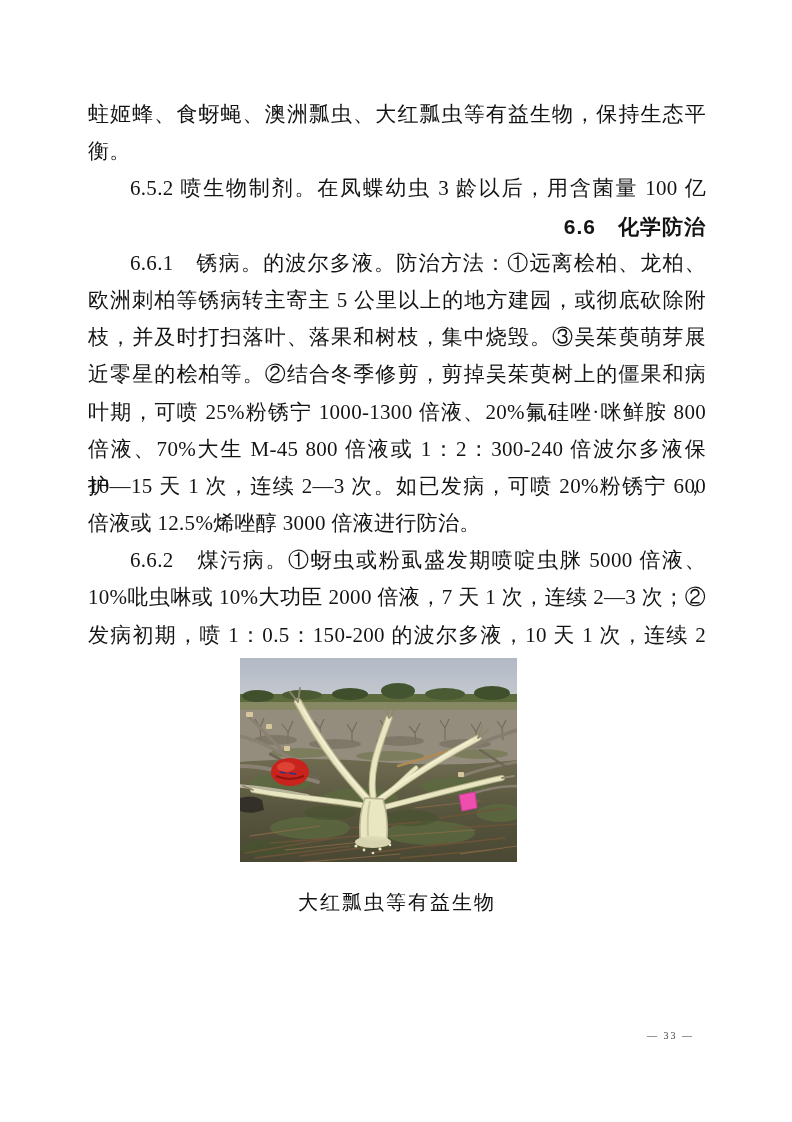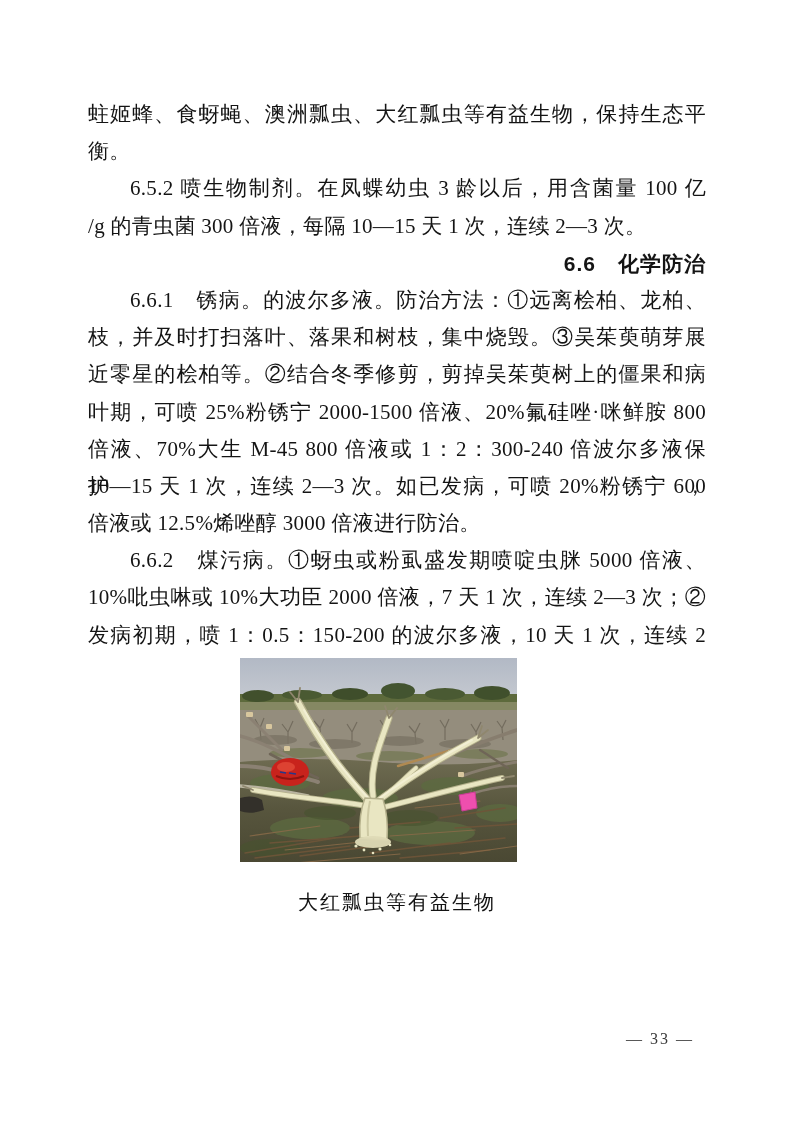--- a/index.html
+++ b/index.html
@@ -46,41 +46,41 @@
   .figure-caption{
     margin-top:28px;
     text-align:center;
     font-size:20px;
     letter-spacing:2px;
     height:24px;line-height:24px;
   }
   .page-number{
     position:absolute;
     top:1030px;right:98px;
-    font-size:16px;
+    font-size:10px;
     letter-spacing:2px;
     color:#3a3a3a;
     font-family:"Liberation Serif","DejaVu Serif",serif;
   }
 </style>
 </head>
 <body>
 
 <div class="page">
   <div class="content">
 
     <div class="doc-line l-justify">蛀姬蜂、食蚜蝇、澳洲瓢虫、大红瓢虫等有益生物，保持生态平</div>
     <div class="doc-line l-plain">衡。</div>
     <div class="doc-line l-justify l-indent">6.5.2 喷生物制剂。在凤蝶幼虫 3 龄以后，用含菌量 100 亿</div>
-    <div class="doc-line l-plain">/g 的青虫菌 300 倍液，每隔 10—15 天 1 次，连续 2—3 次。</div>
     <div class="doc-line l-heading l-indent">6.6　化学防治</div>
     <div class="doc-line l-justify l-indent">6.6.1　锈病。的波尔多液。防治方法：①远离桧柏、龙柏、</div>
+    <div class="doc-line l-justify">欧洲刺柏等锈病转主寄主 5 公里以上的地方建园，或彻底砍除附</div>
     <div class="doc-line l-justify">枝，并及时打扫落叶、落果和树枝，集中烧毁。③吴茱萸萌芽展</div>
     <div class="doc-line l-justify">近零星的桧柏等。②结合冬季修剪，剪掉吴茱萸树上的僵果和病</div>
-    <div class="doc-line l-justify">叶期，可喷 25%粉锈宁 2000-1500 倍液、20%氟硅唑·咪鲜胺 800</div>
+    <div class="doc-line l-justify">叶期，可喷 25%粉锈宁 1000-1300 倍液、20%氟硅唑·咪鲜胺 800</div>
     <div class="doc-line l-justify">倍液、70%大生 M-45 800 倍液或 1：2：300-240 倍波尔多液保护，</div>
     <div class="doc-line l-justify">10—15 天 1 次，连续 2—3 次。如已发病，可喷 20%粉锈宁 600</div>
     <div class="doc-line l-plain">倍液或 12.5%烯唑醇 3000 倍液进行防治。</div>
     <div class="doc-line l-justify l-indent">6.6.2　煤污病。①蚜虫或粉虱盛发期喷啶虫脒 5000 倍液、</div>
     <div class="doc-line l-justify">10%吡虫啉或 10%大功臣 2000 倍液，7 天 1 次，连续 2—3 次；②</div>
     <div class="doc-line l-justify">发病初期，喷 1：0.5：150-200 的波尔多液，10 天 1 次，连续 2</div>
 
     <div class="figure-wrap">
       <svg width="277" height="204" viewBox="0 0 277 204" xmlns="http://www.w3.org/2000/svg">
         <defs>

